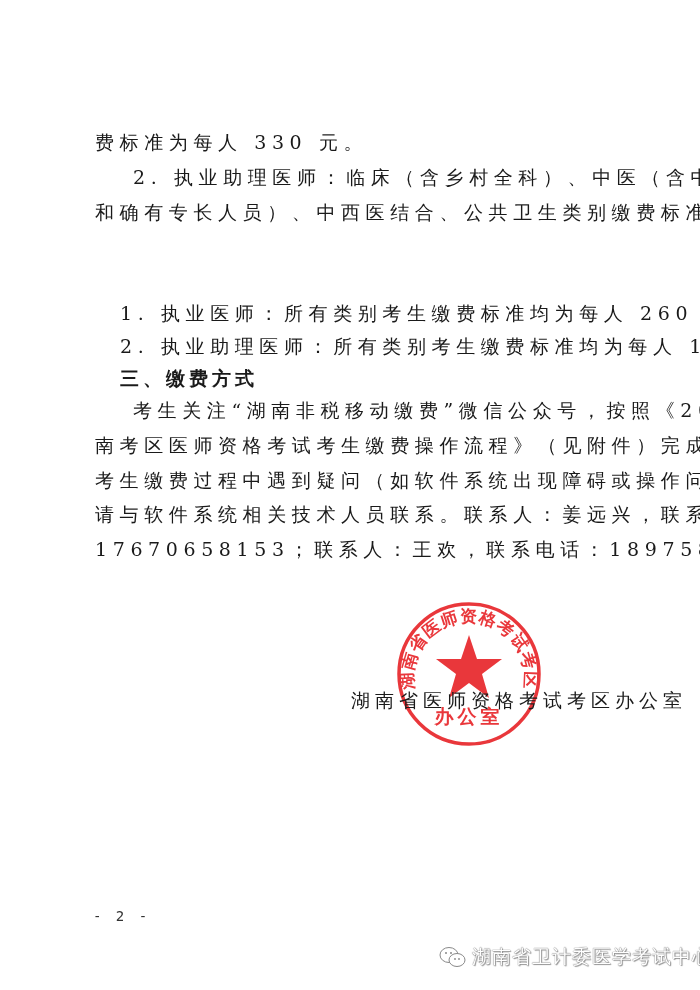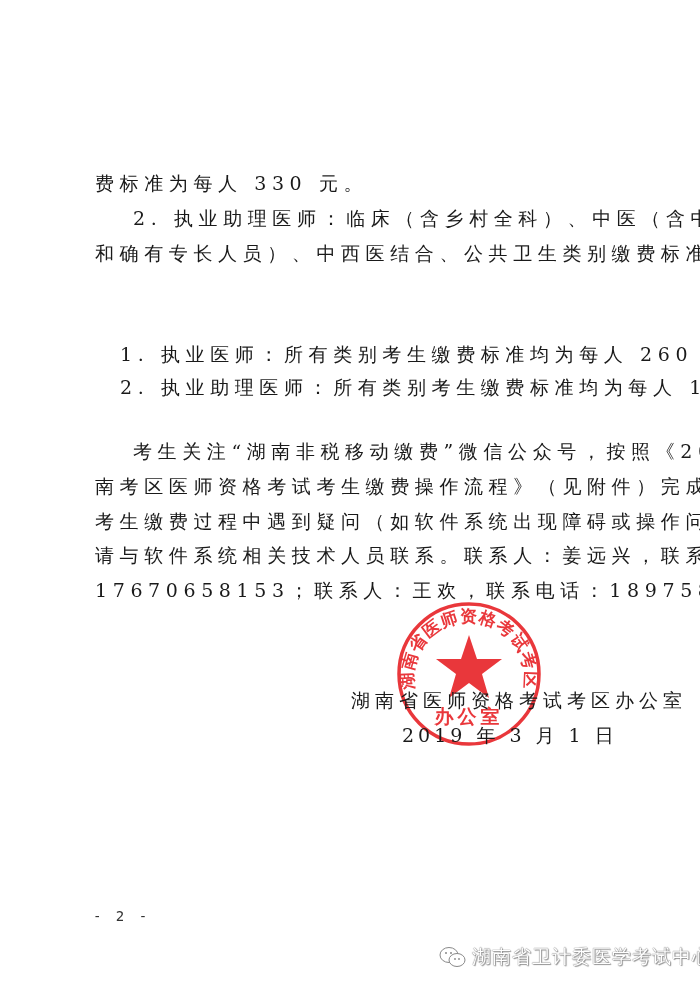--- a/index.html
+++ b/index.html
@@ -23,21 +23,20 @@
     }
     .line {
       position: absolute;
       left: 95px;
       width: 520px;
       font-size: 19px;
       line-height: 24px;
       letter-spacing: 5.6px;
       white-space: nowrap;
       color: #1a1a1a;
-      margin-top: 41px;
     }
     .indent { left: 133px; }
     .heading {
       font-family: "DejaVu Sans", "Liberation Sans", sans-serif;
       font-weight: bold;
       letter-spacing: 4px;
     }
     .sub-indent { left: 120px; }
     .signature {
       position: absolute;
@@ -88,40 +87,40 @@
 </head>
 <body>
 
 <div class="page">
 
   <div class="line" style="top:130px;">费标准为每人 330 元。</div>
   <div class="line indent" style="top:165px;">2. 执业助理医师：临床（含乡村全科）、中医（含中医师承</div>
   <div class="line" style="top:200px;">和确有专长人员）、中西医结合、公共卫生类别缴费标准为每人</div>
   <div class="line sub-indent" style="top:301px;">1. 执业医师：所有类别考生缴费标准均为每人 260 元。</div>
   <div class="line sub-indent" style="top:334px;">2. 执业助理医师：所有类别考生缴费标准均为每人 130 元。</div>
+  <div class="line sub-indent heading" style="top:366px;">三、缴费方式</div>
   <div class="line indent" style="top:398px;">考生关注“湖南非税移动缴费”微信公众号，按照《2019 年湖</div>
   <div class="line" style="top:433px;">南考区医师资格考试考生缴费操作流程》（见附件）完成缴费。</div>
   <div class="line" style="top:468px;">考生缴费过程中遇到疑问（如软件系统出现障碍或操作问题）等，</div>
   <div class="line" style="top:502px;">请与软件系统相关技术人员联系。联系人：姜远兴，联系电话：</div>
   <div class="line" style="top:537px;">17670658153；联系人：王欢，联系电话：18975874492。</div>
 
   <svg class="stamp" viewBox="0 0 146 146">
     <defs>
       <path id="ringPath" d="M 22 100 A 56 56 0 1 1 124 100"></path>
     </defs>
     <circle cx="73" cy="73" r="70" fill="none" stroke="#e8262a" stroke-width="3.5"></circle>
     <text fill="#e8262a" font-family="DejaVu Sans, sans-serif" font-size="17" font-weight="bold">
       <textPath href="#ringPath" startOffset="50%" text-anchor="middle" letter-spacing="1">湖南省医师资格考试考区</textPath>
     </text>
     <polygon fill="#e8262a" points="73,34 81,58 106,58 86,73 93,97 73,82 53,97 60,73 40,58 65,58"></polygon>
     <text x="73" y="122" fill="#e8262a" font-family="DejaVu Sans, sans-serif" font-size="19" font-weight="bold" text-anchor="middle" letter-spacing="4">办公室</text>
   </svg>
 
   <div class="signature" style="left:351px; top:660px;">湖南省医师资格考试考区办公室</div>
-  <div class="signature date" style="left:402px; top:695px;">2019 年 3 月 1 日</div>
 
   <div class="page-number">- 2 -</div>
 
   <div class="watermark">
     <svg width="30" height="24" viewBox="0 0 30 24">
       <ellipse cx="11" cy="10" rx="9" ry="7.5" fill="#fff" stroke="#888" stroke-width="1"></ellipse>
       <ellipse cx="19" cy="15" rx="8" ry="6.5" fill="#fff" stroke="#888" stroke-width="1"></ellipse>
       <circle cx="8" cy="8" r="1" fill="#888"></circle>
       <circle cx="13" cy="8" r="1" fill="#888"></circle>
       <circle cx="17" cy="14" r="0.9" fill="#888"></circle>

